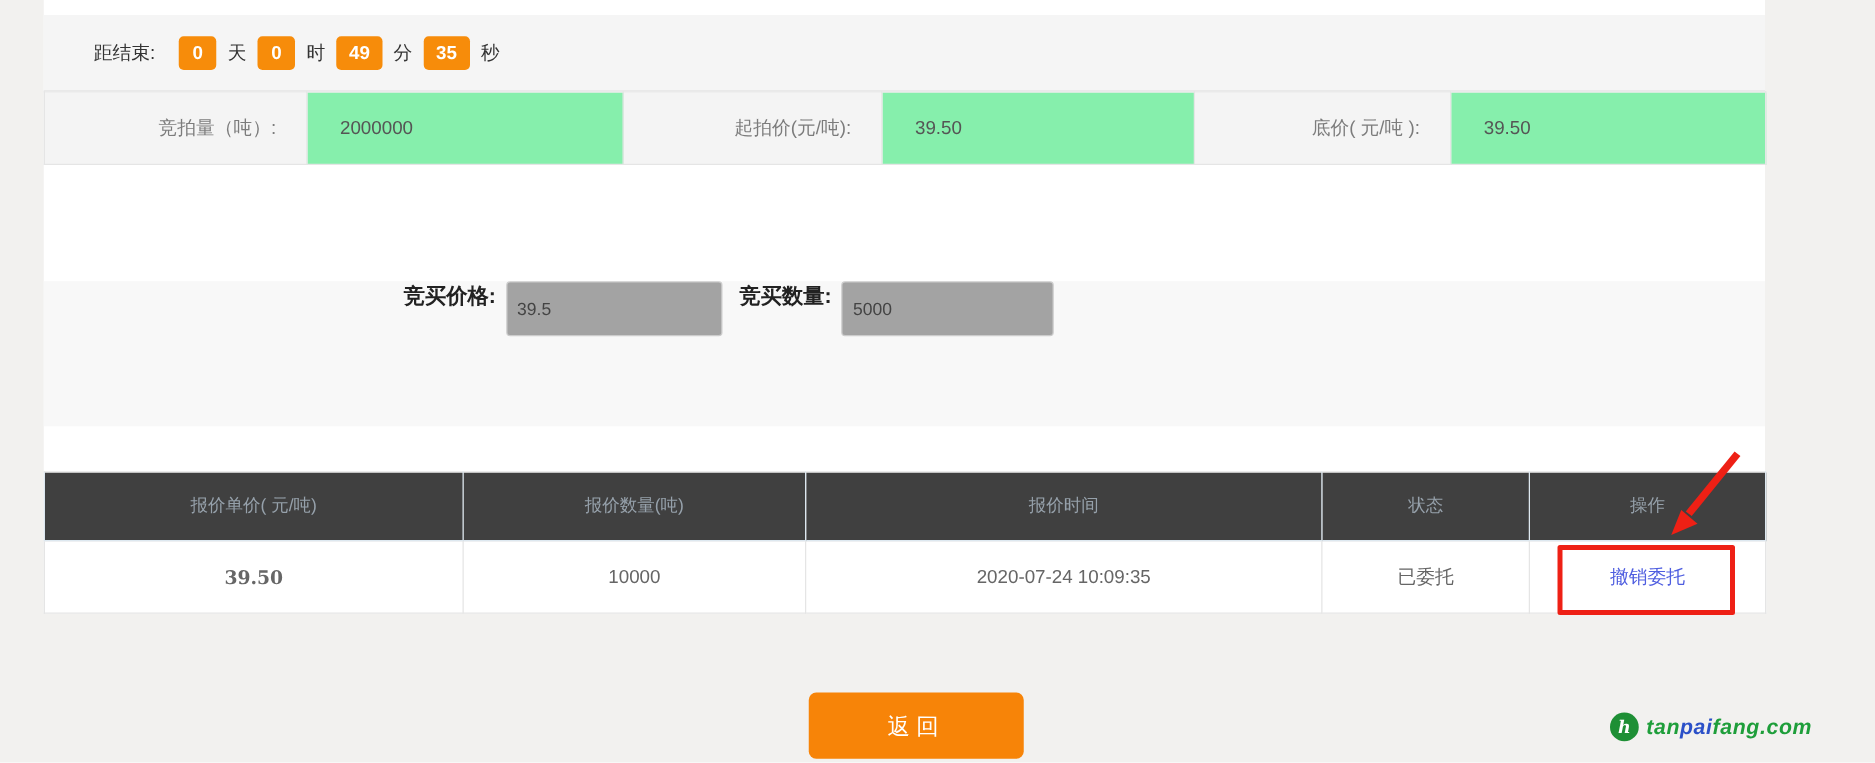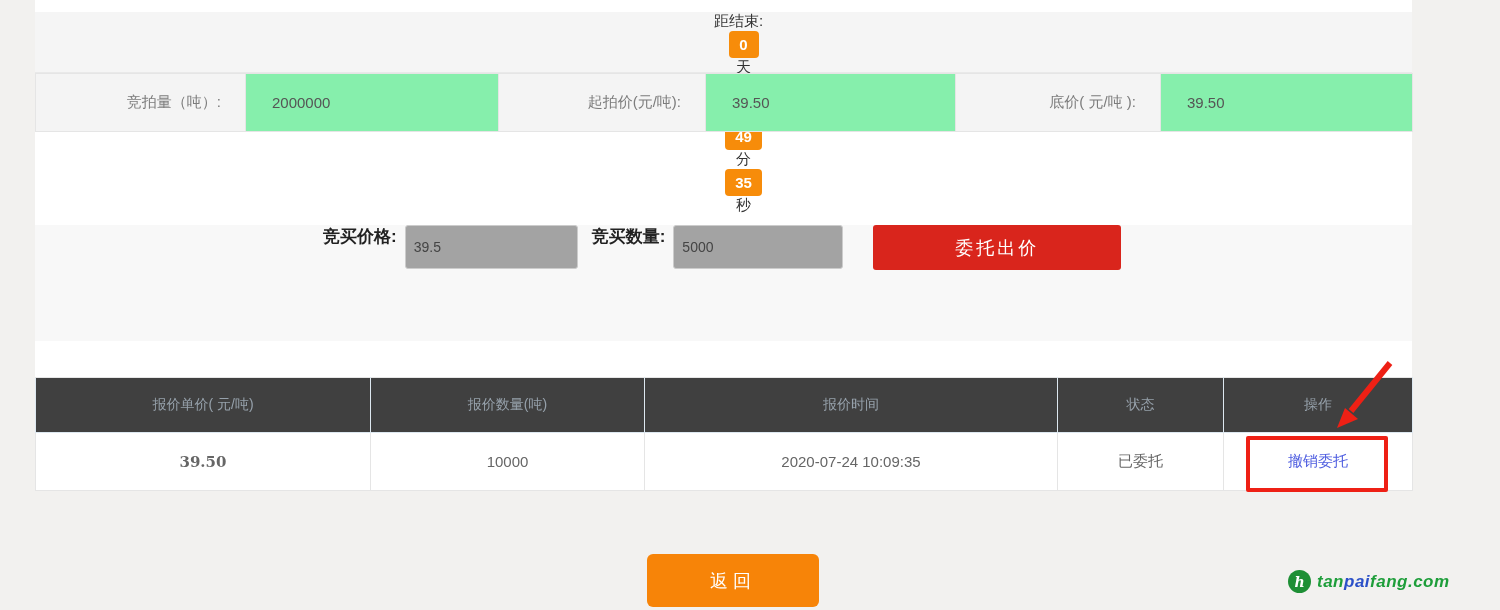--- a/index.html
+++ b/index.html
@@ -13,21 +13,21 @@
   }
   .card {
     position:absolute; left:35px; top:0; width:1377px; height:491px;
     background:#ffffff;
   }
   
   .countdown-bar {
     position:absolute; left:0; top:12px; width:100%; height:61px;
     background:#f5f5f5; border-bottom:1px solid #e9e9e9;
     display:flex; align-items:center; padding-left:40px;
-    font-size:15px; color:#333;flex-direction:column;
+    font-size:15px; color:#333;
   }
   .cd-label { margin-right:10px; }
   .badge {
     display:inline-block; min-width:30px; text-align:center;
     background:#f78c0a; color:#fff; font-weight:bold; font-size:15px;
     padding:5px 10px; border-radius:4px; margin:0 9px;
   }
   .cd-unit { color:#333; }
   
   table { border-collapse:collapse; }
@@ -136,21 +136,20 @@
       <td class="val">39.50</td>
     </tr>
   </tbody>
     </table>
 
   <div class="bid-panel">
     <span class="bid-label">竞买价格:</span>
     <input class="bid-input price" type="text" value="39.5" style="">
     <span class="bid-label lbl-qty">竞买数量:</span>
     <input class="bid-input qty" type="text" value="5000" style="">
-    <button class="submit-btn">委托出价</button>
   </div>
 
   <table class="orders-table">
     <colgroup>
       <col style="width:335px">
         <col style="width:274px">
         <col style="width:413px">
       <col style="width:166px">
         <col style="width:189px">
     </colgroup>

